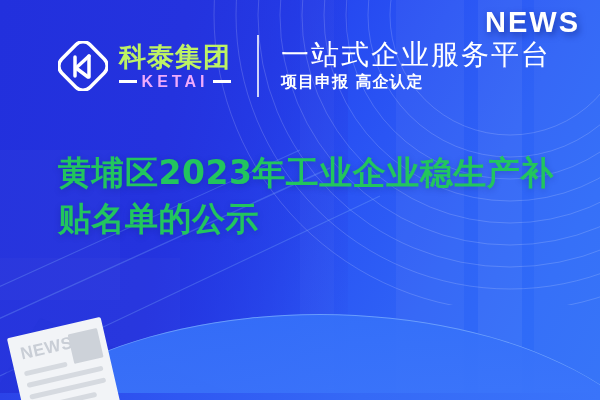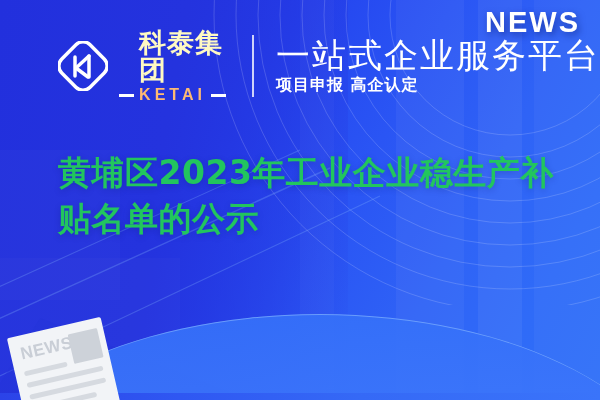--- a/index.html
+++ b/index.html
@@ -117,42 +117,41 @@
     flex: 0 0 50px;
   }
   .logo-mark svg { width: 100%; height: 100%; display: block; }
   .logo-word {
     margin-left: 11px;
     display: flex;
     flex-direction: column;
     align-items: center;
   }
   .logo-cn {
-    color: #fef9c3;
+    color: #bef264;
     font-size: 27px;
     font-weight: 700;
     letter-spacing: 1px;
     line-height: 1;
     font-family: "DejaVu Sans", "Liberation Sans", sans-serif;
-    margin-left: 20px;
   }
   .logo-en-row {
     display: flex;
     align-items: center;
     gap: 5px;
     margin-top: 4px;
     width: 100%;
   }
   .logo-en-row .dash {
     flex: 1 1 auto;
     height: 3px;
     background: #ffffff;
   }
   .logo-en {
-    color: #fdba74;
+    color: #f0abfc;
     font-size: 16px;
     font-weight: 700;
     letter-spacing: 4px;
     line-height: 1;
     white-space: nowrap;
   }
 
   .divider {
     width: 2px;
     height: 62px;
@@ -160,21 +159,21 @@
     margin: 0 22px 0 26px;
     flex: 0 0 2px;
   }
   .slogan {
     display: flex;
     flex-direction: column;
     justify-content: center;
   }
   .slogan-main {
     color: #ffffff;
-    font-size: 34px;
+    font-size: 28px;
     line-height: 1.1;
     letter-spacing: 2px;
     font-family: "DejaVu Sans", "Liberation Sans", sans-serif;
     white-space: nowrap;
   }
   .slogan-sub {
     color: #ffffff;
     font-size: 16px;
     line-height: 1.35;
     letter-spacing: 1px;

